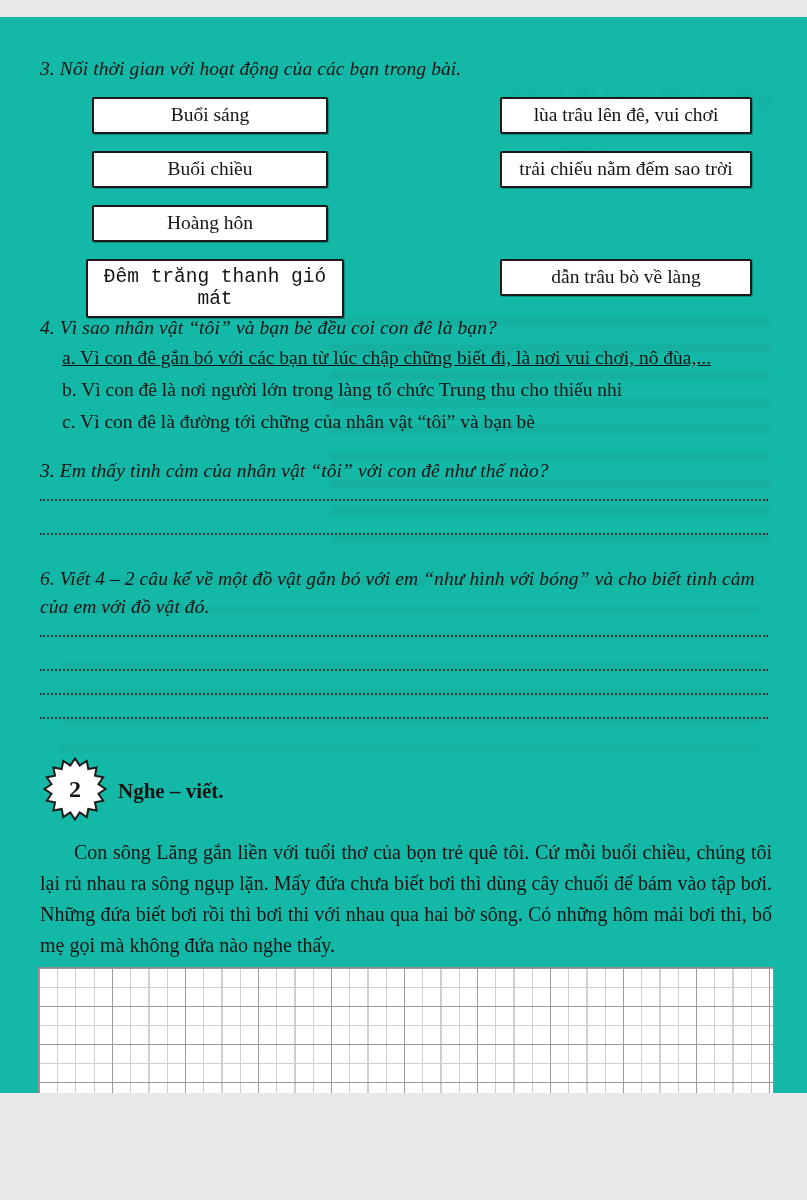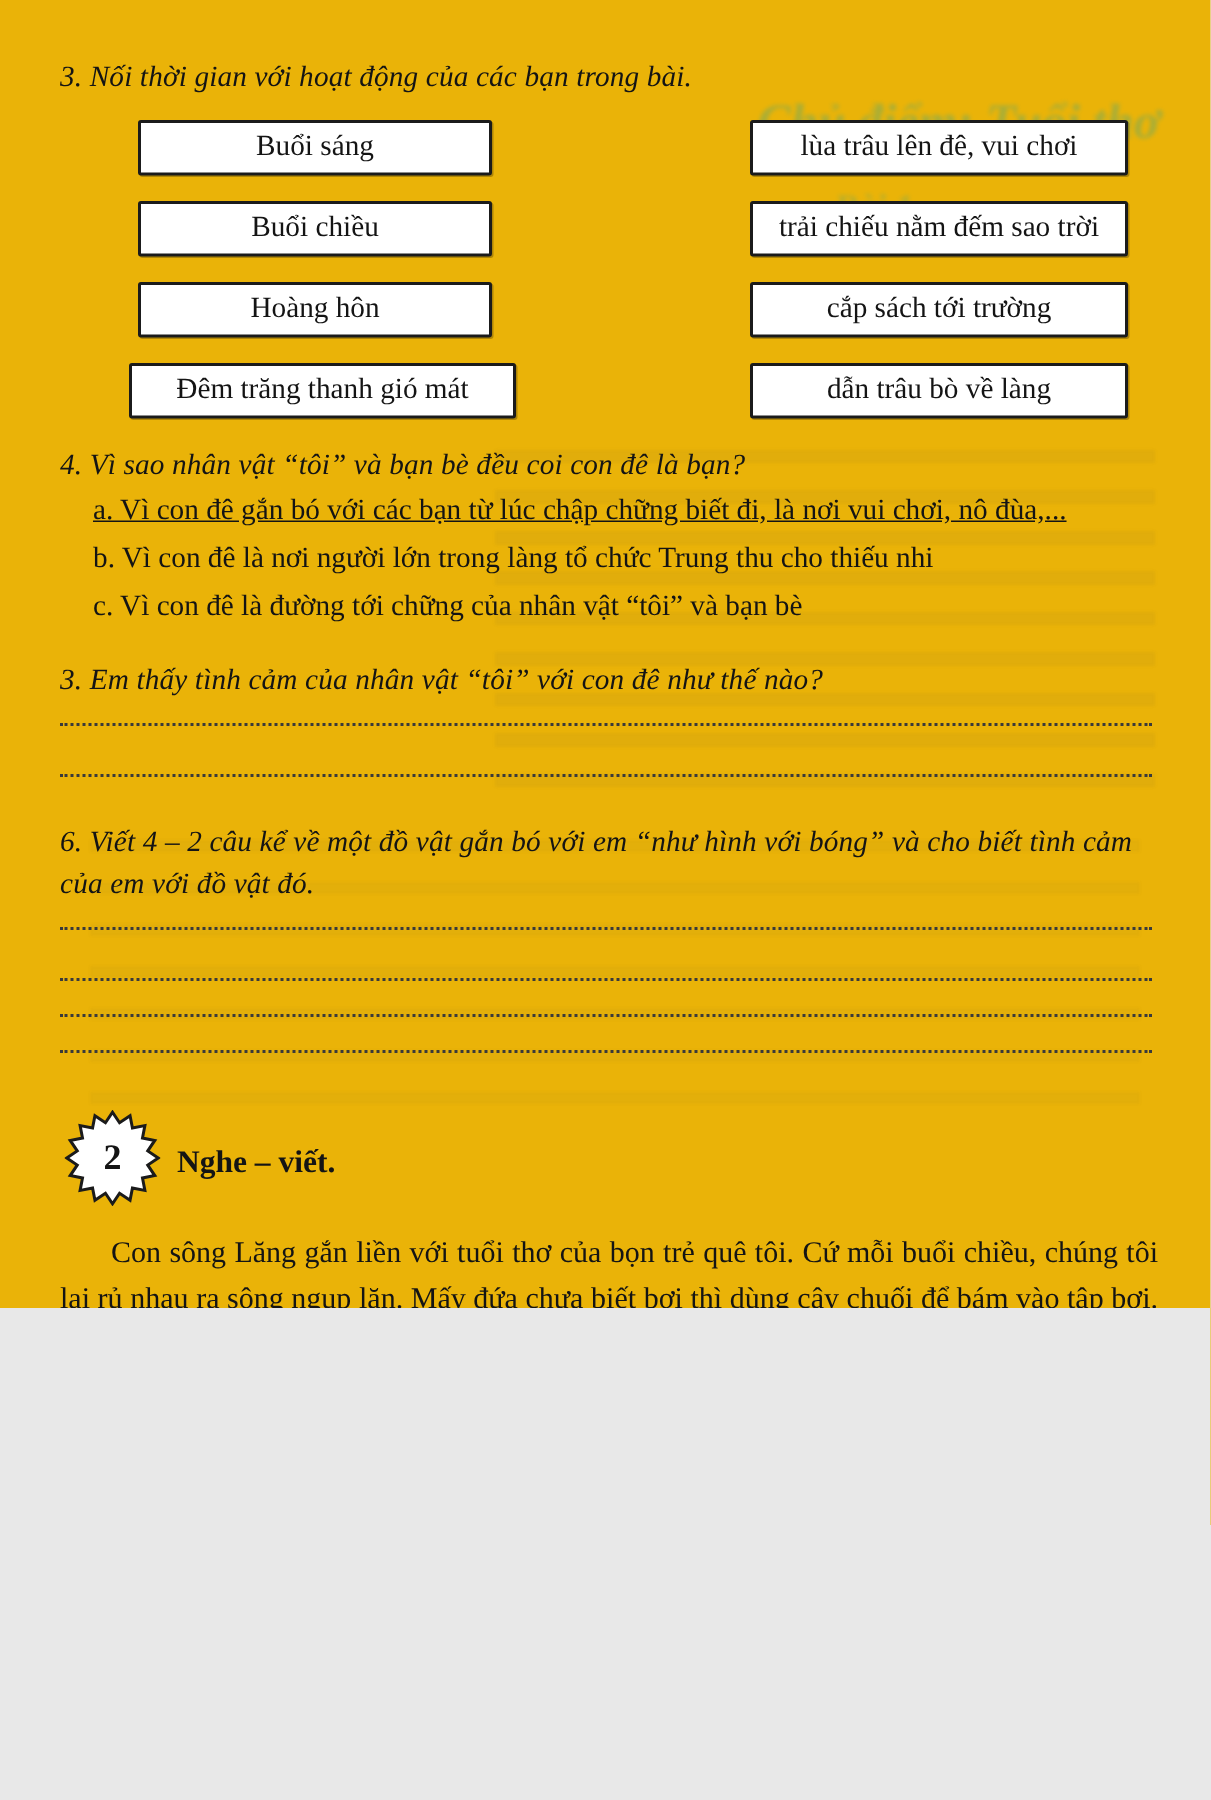--- a/index.html
+++ b/index.html
@@ -1,20 +1,20 @@
 <!DOCTYPE html>
 <html><head>
 <meta charset="utf-8">
 <style>
   html,body{margin:0;padding:0;background:#e8e8e8;}
   .page{
     position:relative;
-    width:807px;height:872px;
-    margin:0 auto;
-    background:#eab308;
+    width:807px;height:1076px;
+    margin:17px auto;
+    background:#14b8a6;
     font-family:"Liberation Serif","DejaVu Serif",serif;
     color:#141414;
     overflow:hidden;
   }
   .h-italic{
     position:absolute;
     font-style:italic;
     font-size:19.5px;
     line-height:1.45;
     letter-spacing:.1px;
@@ -109,25 +109,24 @@
   <div class="bleed-title">Chủ điểm: Tuổi thơ</div>
   <div class="bleed-sub">Bài 1</div>
   <div class="bleed-lines"></div>
   <div class="bleed-lines two"></div>
 
   <div class="h-italic" style="left:40px;top:38px;">3. Nối thời gian với hoạt động của các bạn trong bài.</div>
 
   <div class="match-box col-left" style="top:80px;">Buổi sáng</div>
   <div class="match-box col-left" style="top:134px;">Buổi chiều</div>
   <div class="match-box col-left" style="top:188px;">Hoàng hôn</div>
-  <div class="match-box col-left wide" style="top:242px;">Đêm trăng thanh gió mát</div>
+  <div class="match-box col-left wide" style="top:242px;font-family:Liberation Mono, monospace;">Đêm trăng thanh gió mát</div>
 
   <div class="match-box col-right" style="top:80px;">lùa trâu lên đê, vui chơi</div>
   <div class="match-box col-right" style="top:134px;">trải chiếu nằm đếm sao trời</div>
-  <div class="match-box col-right" style="top:188px;">cắp sách tới trường</div>
   <div class="match-box col-right" style="top:242px;">dẫn trâu bò về làng</div>
 
   <div class="h-italic" style="left:40px;top:297px;">4. Vì sao nhân vật “tôi” và bạn bè đều coi con đê là bạn?</div>
   <div class="option" style="top:330px;text-decoration:underline;">a. Vì con đê gắn bó với các bạn từ lúc chập chững biết đi, là nơi vui chơi, nô đùa,...</div>
   <div class="option" style="top:362px;">b. Vì con đê là nơi người lớn trong làng tổ chức Trung thu cho thiếu nhi</div>
   <div class="option" style="top:394px;">c. Vì con đê là đường tới chững của nhân vật “tôi” và bạn bè</div>
 
   <div class="h-italic" style="left:40px;top:440px;">3. Em thấy tình cảm của nhân vật “tôi” với con đê như thế nào?</div>
   <div class="dots" style="top:482px;"></div>
   <div class="dots" style="top:516px;"></div>

